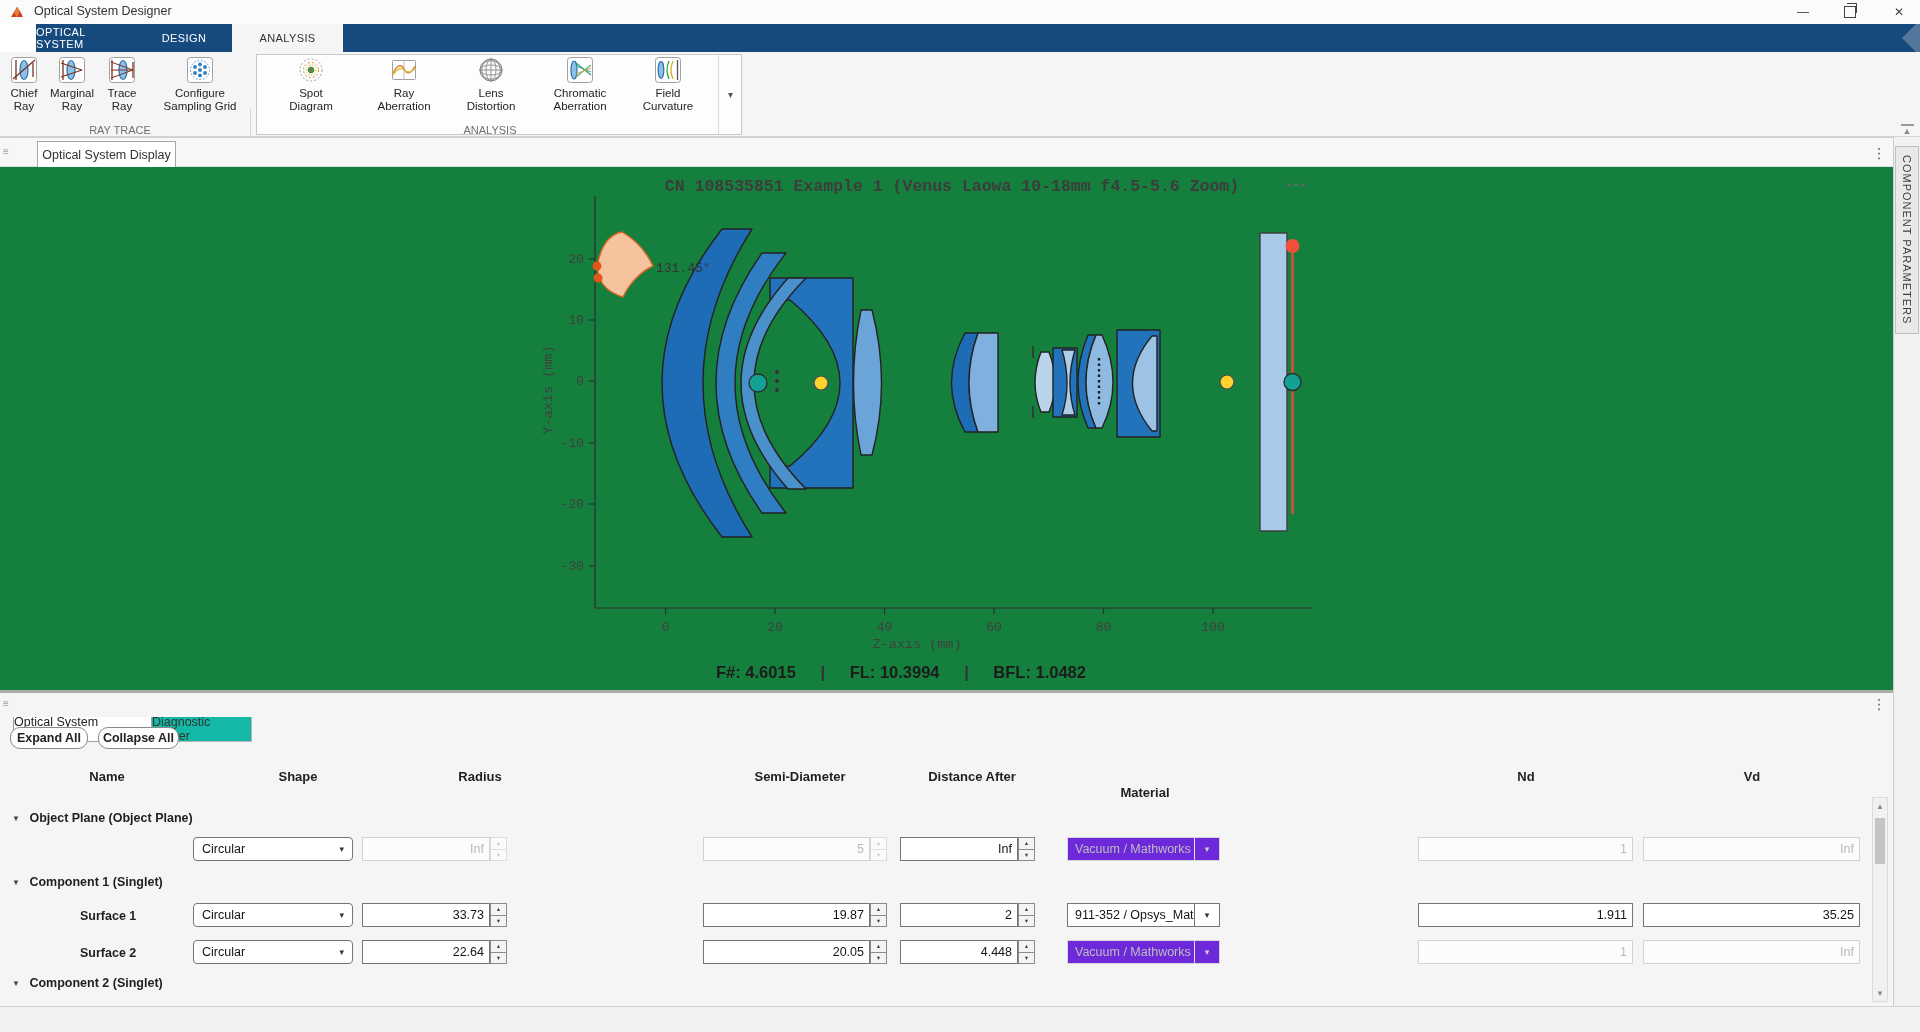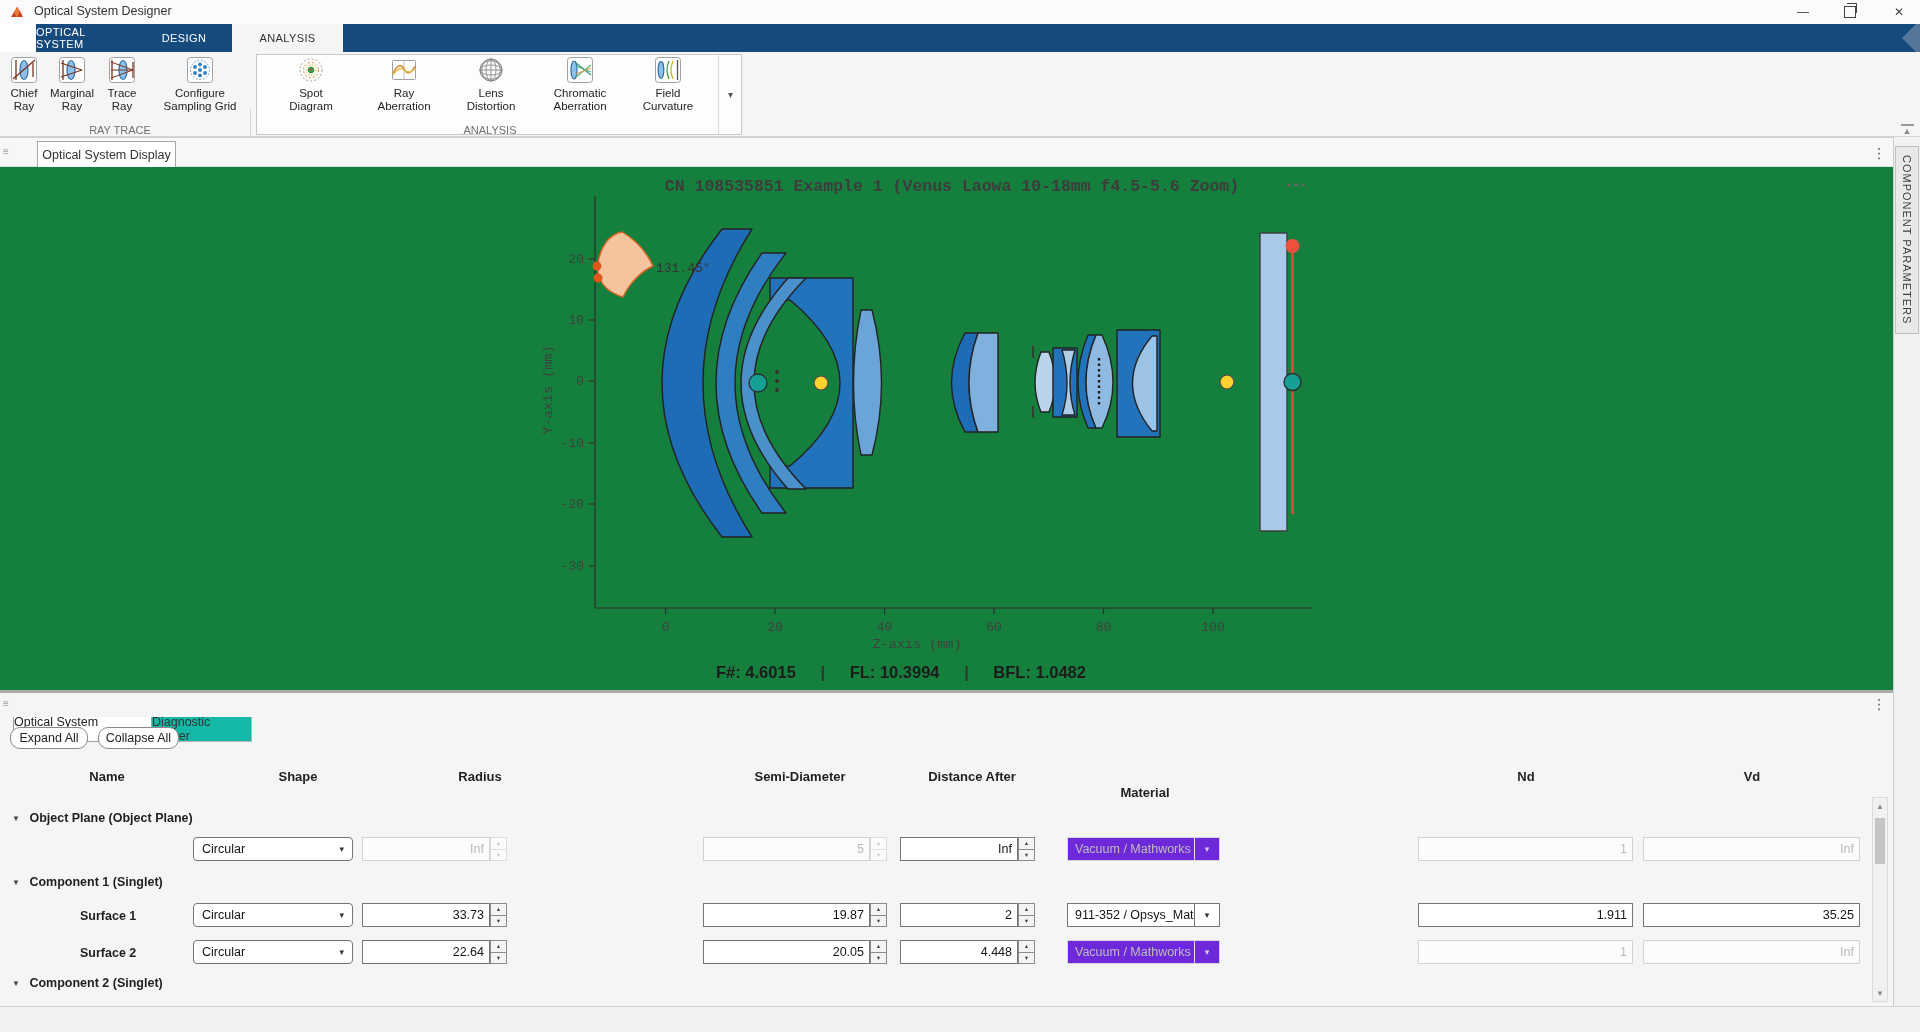--- a/index.html
+++ b/index.html
@@ -36,21 +36,21 @@
   #chart{left:0;top:167px;width:1893px;height:523px;background:#15803d;font-family:Liberation Mono, monospace;}
   #status{left:0px;top:663px;width:1802px;text-align:center;font-size:16.5px;font-weight:bold;color:#1c1c1c;}
   #status .sep{margin:0 20px;color:#333;}
   
   #divider{left:0;top:690px;width:1920px;height:3px;background:#ababab;}
   #bpanel{left:0;top:693px;width:1893px;height:313px;background:#f5f5f5;}
   .ptab{position:absolute;top:0;height:25px;box-sizing:border-box;font-size:12.5px;display:flex;align-items:center;justify-content:center;margin-top:24px;}
   .ptab.active{background:#fff;border:1px solid #a0a0a0;border-top:none;color:#222;}
   .ptab.inactive{background:#14b8a6;border:1px solid #b5b5b5;border-top:none;border-left:none;color:#333;}
   .btn{position:absolute;height:22px;background:#fdfdfd;border:1px solid #8a8a8a;border-radius:10px;font-size:12.5px;color:#222;
-       display:flex;align-items:center;justify-content:center;box-sizing:border-box;}
+       display:flex;align-items:center;justify-content:center;box-sizing:border-box;font-weight:bold;}
   .colhdr{position:absolute;width:200px;text-align:center;font-size:13px;font-weight:bold;color:#1f1f1f;}
   .grouprow{position:absolute;font-size:12.5px;font-weight:bold;color:#1f1f1f;}
   .grouprow .tri{font-size:8px;color:#444;margin-right:6px;vertical-align:1px;}
   .rowlbl{position:absolute;font-size:12.5px;font-weight:bold;color:#1f1f1f;}
   .num{position:absolute;height:24px;box-sizing:border-box;border:1px solid #767676;background:#fff;font-size:12.5px;color:#141414;
        text-align:right;padding:0 5px;line-height:22px;}
   .num.dis{border-color:#d2d2d2;color:#b9b9b9;background:#fcfcfc;}
   .spin{position:absolute;width:17px;height:24px;box-sizing:border-box;display:flex;flex-direction:column;}
   .spin span{flex:1;border:1px solid #8a8a8a;background:#f4f4f4;font-size:5.5px;color:#444;display:flex;align-items:center;justify-content:center;}
   .spin span:last-child{border-top:none;}

